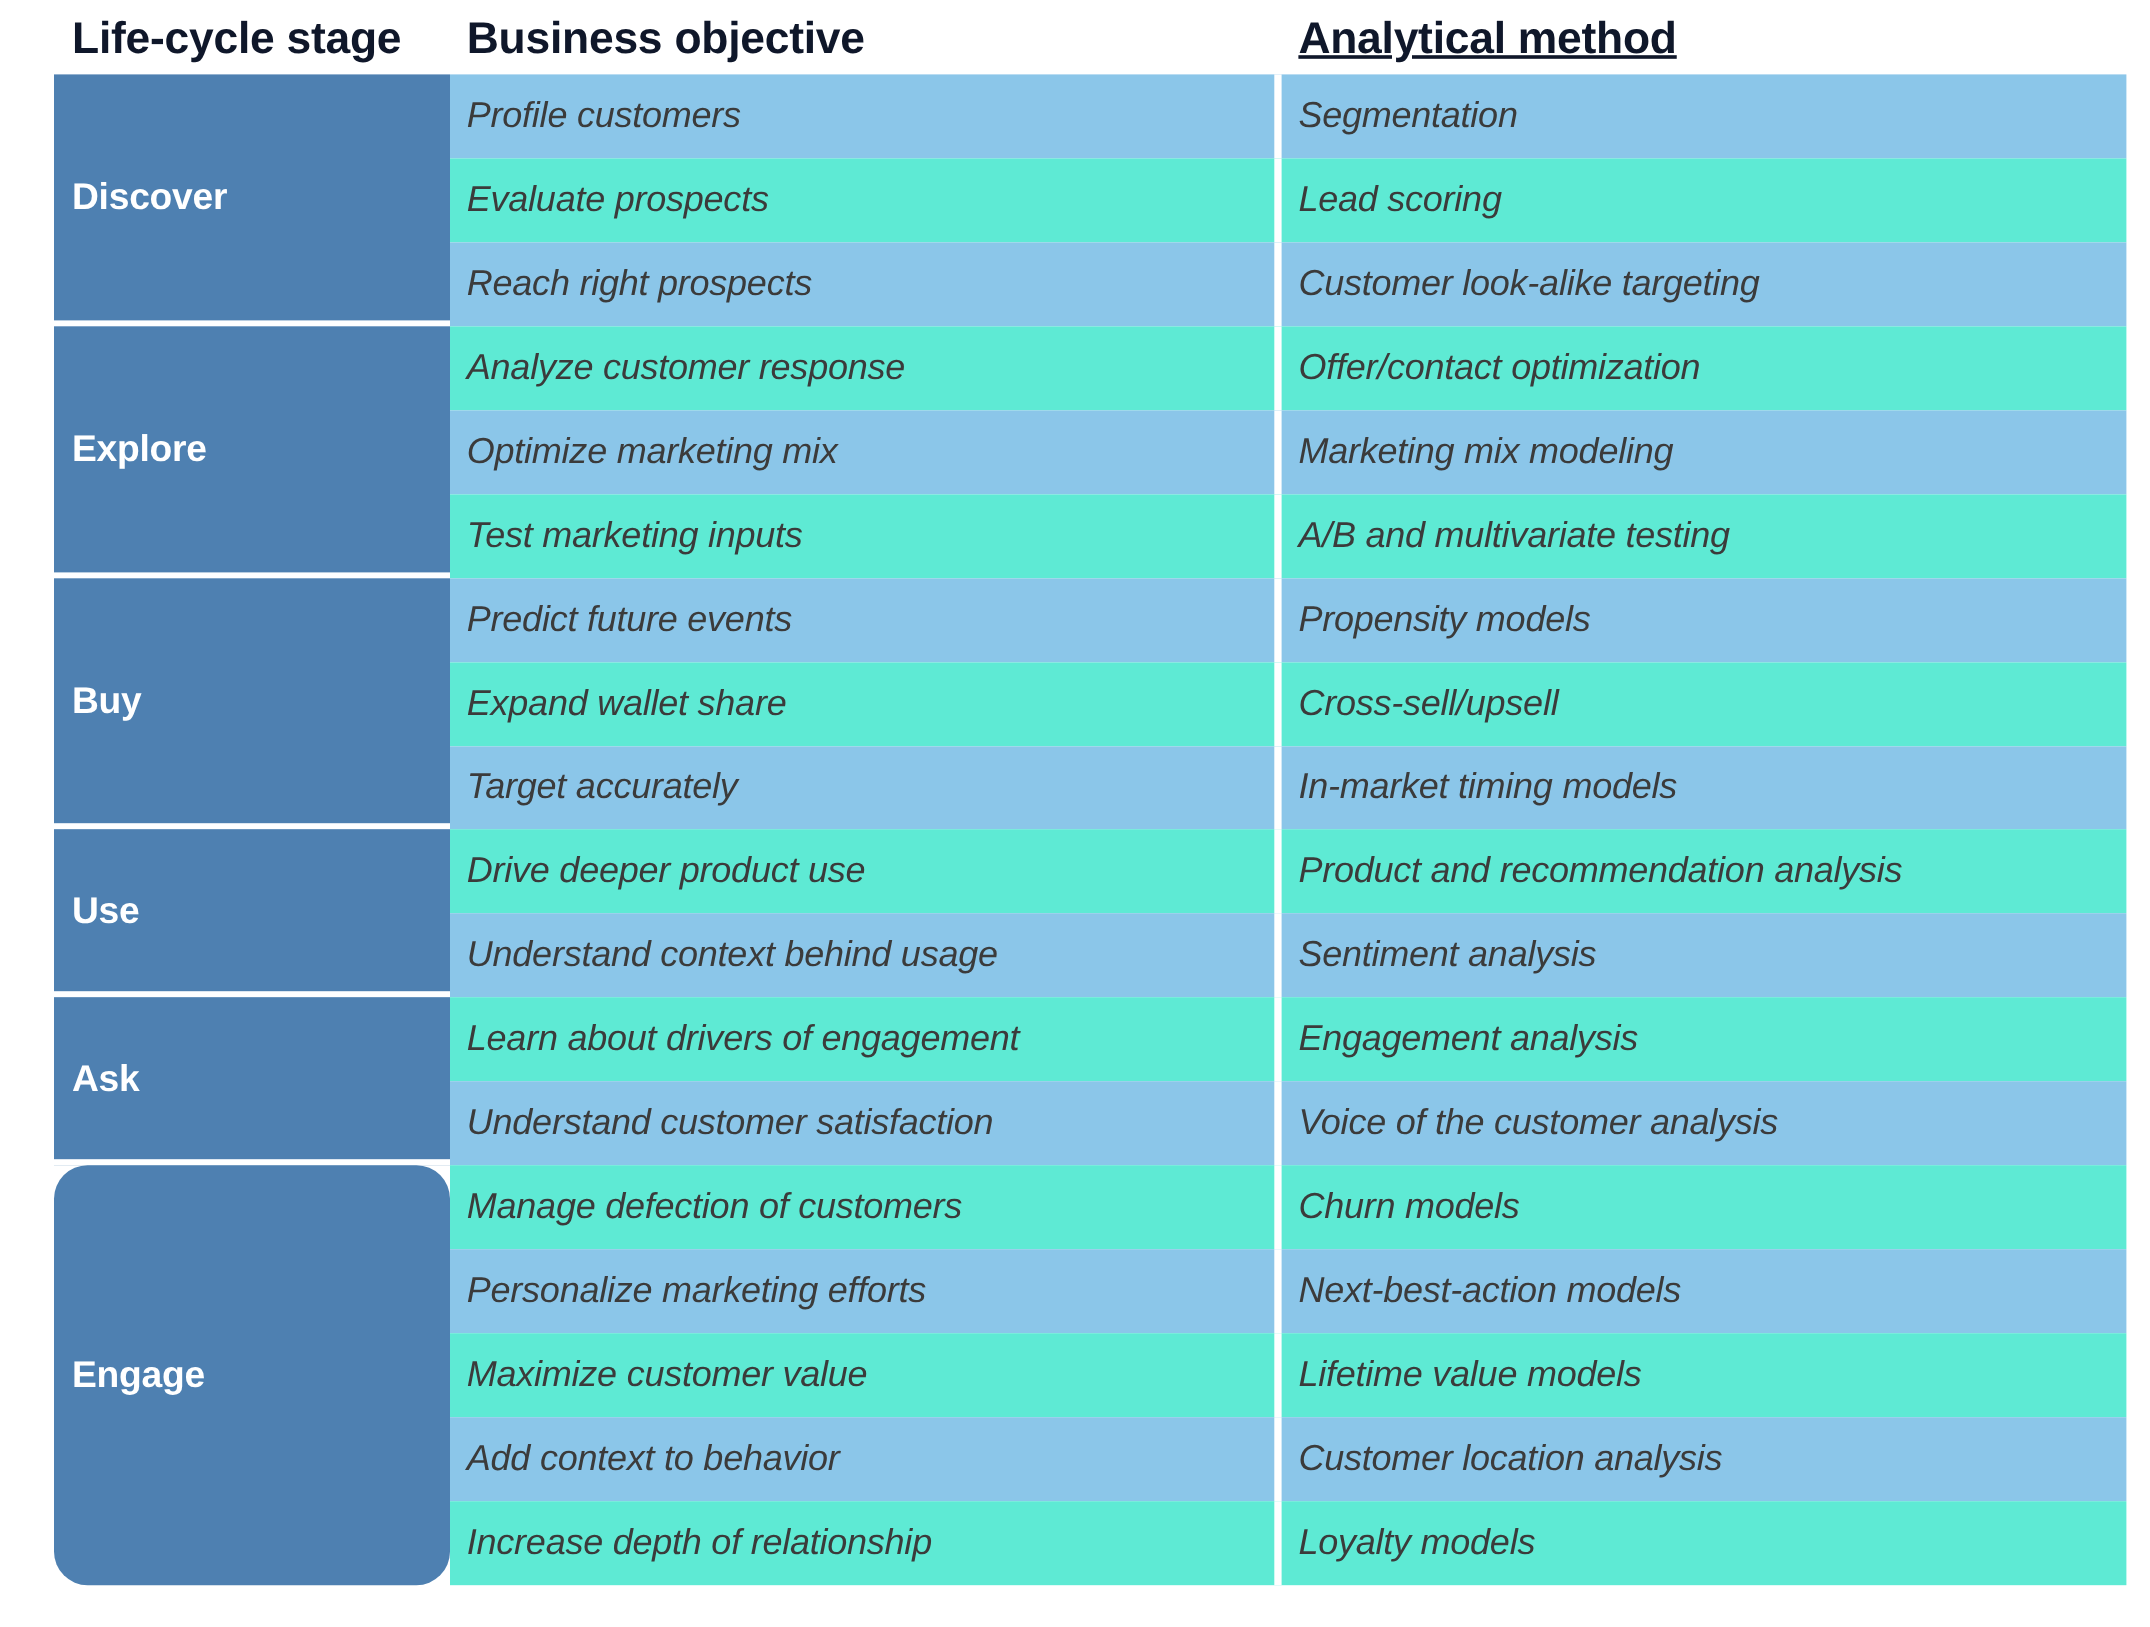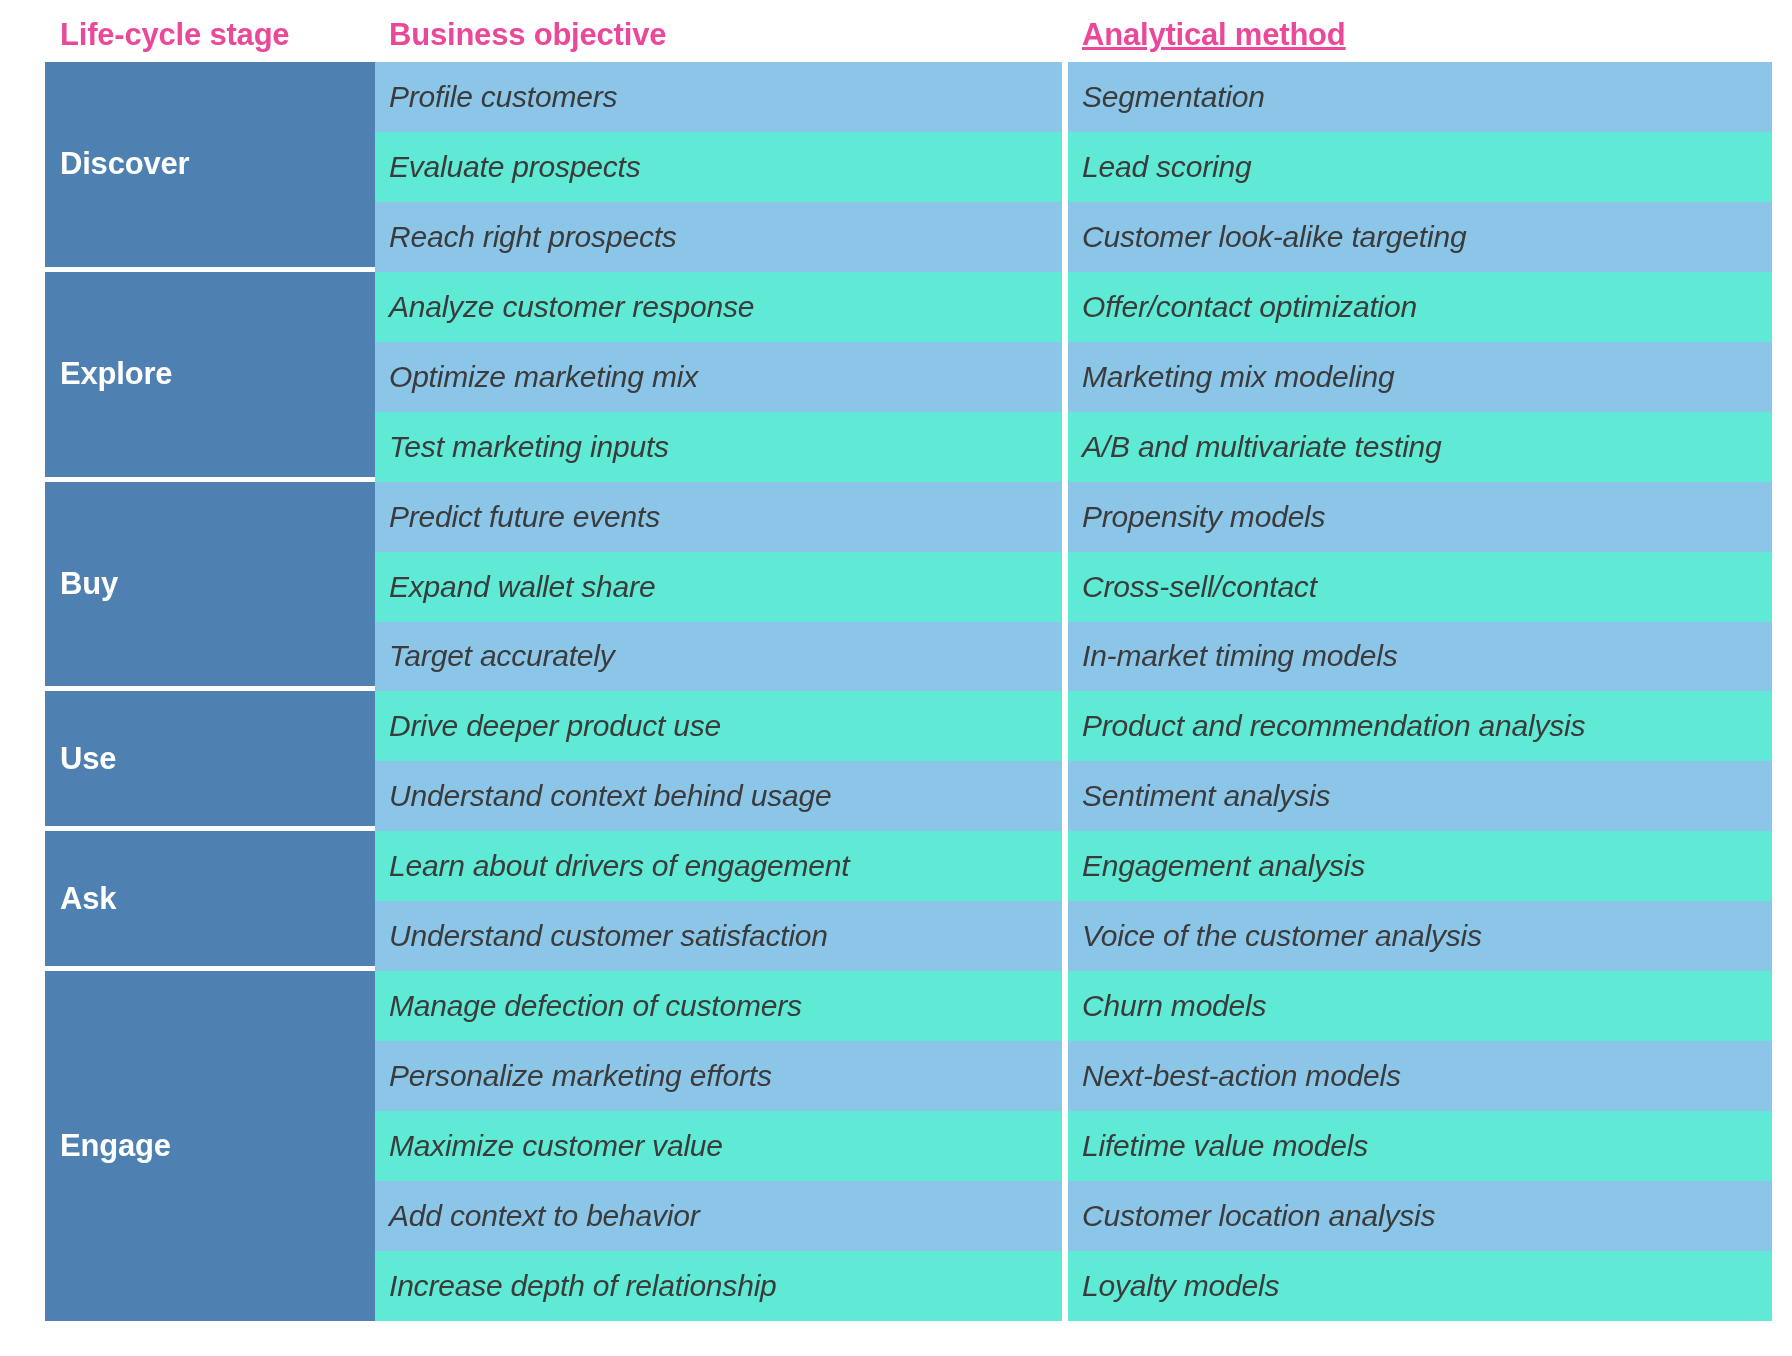--- a/index.html
+++ b/index.html
@@ -11,21 +11,21 @@
   .page{position:relative;width:1792px;height:1356px;background:#ffffff;}
 
   
   .headers{
     position:absolute;left:45px;top:0;
     display:grid;grid-template-columns:330px 687px 710px;
     height:62px;
   }
   .hcell{
     display:flex;align-items:flex-end;padding-bottom:9px;
-    font-size:31px;font-weight:700;color:#ec4899;letter-spacing:-0.2px;
+    font-size:37px;font-weight:700;color:#0f172a;letter-spacing:-0.2px;
     white-space:nowrap;
   }
   .hcell.h-stage{padding-left:15px;}
   .hcell.h-obj{padding-left:14px;}
   .hcell.h-met{padding-left:20px;text-decoration:underline;}
 
   
   .table{
     position:absolute;left:45px;top:62px;
     display:grid;
@@ -34,21 +34,21 @@
   }
   .stage{
     grid-column:1;
     background:#4e80b1;
     color:#ffffff;font-size:31px;font-weight:700;letter-spacing:-0.2px;
     display:flex;align-items:center;padding-left:15px;
     box-sizing:border-box;
     border-bottom:5px solid #ffffff;
     white-space:nowrap;
   }
-  .stage.last{border-bottom:none;}
+  .stage.last{border-bottom:none;border-radius:28px;}
   .cell{
     display:flex;align-items:center;padding-left:14px;
     font-size:30px;color:#3b3b3b;letter-spacing:-0.2px;
     box-sizing:border-box;white-space:nowrap;font-style:italic;
   }
   .obj{grid-column:2;}
   .met{grid-column:3;border-left:6px solid #ffffff;}
   .dark{background:#8bc6e9;}
   .light{background:#5eead4;}
 </style>
@@ -87,21 +87,21 @@
     <div class="cell obj dark" style="grid-row:5">Optimize marketing mix</div>
     <div class="cell met dark" style="grid-row:5">Marketing mix modeling</div>
 
     <div class="cell obj light" style="grid-row:6">Test marketing inputs</div>
     <div class="cell met light" style="grid-row:6">A/B and multivariate testing</div>
 
     <div class="cell obj dark" style="grid-row:7">Predict future events</div>
     <div class="cell met dark" style="grid-row:7">Propensity models</div>
 
     <div class="cell obj light" style="grid-row:8">Expand wallet share</div>
-    <div class="cell met light" style="grid-row:8">Cross-sell/contact</div>
+    <div class="cell met light" style="grid-row:8">Cross-sell/upsell</div>
 
     <div class="cell obj dark" style="grid-row:9">Target accurately</div>
     <div class="cell met dark" style="grid-row:9">In-market timing models</div>
 
     <div class="cell obj light" style="grid-row:10">Drive deeper product use</div>
     <div class="cell met light" style="grid-row:10">Product and recommendation analysis</div>
 
     <div class="cell obj dark" style="grid-row:11">Understand context behind usage</div>
     <div class="cell met dark" style="grid-row:11">Sentiment analysis</div>
 

